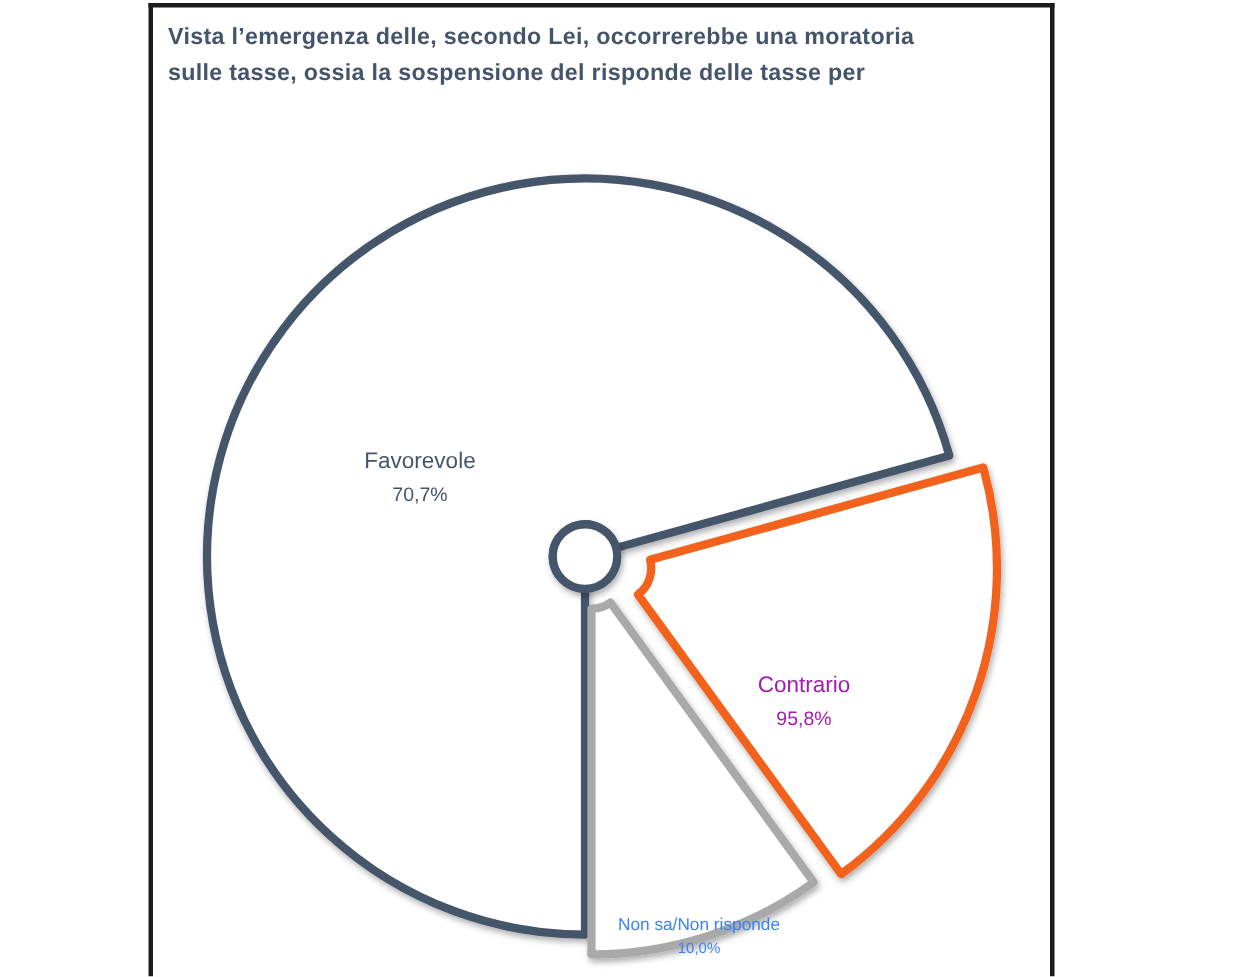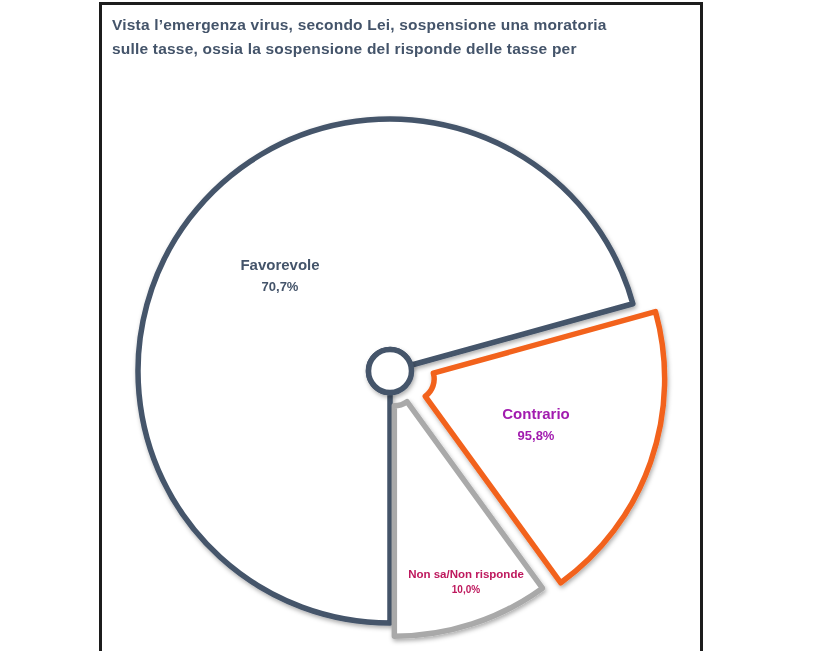--- a/index.html
+++ b/index.html
@@ -40,39 +40,40 @@
     color: #44546A;
   }
   #pie-svg {
     position: absolute;
     left: 0;
     top: 0;
   }
   .slice-label {
     position: absolute;
     text-align: center;
-    font-weight: bold;
+    font-weight: normal;
+    margin-top: 43px;
   }
   .s-name  { font-size: 15px; line-height: 21px; }
   .s-value { font-size: 13px; line-height: 23px; }
   .label-fav   { left: 180px; top: 254px; width: 200px; }
   .label-con   { left: 436px; top: 403px; width: 200px; }
   .label-nonsa { left: 366px; top: 567px; width: 200px; }
   .label-nonsa .s-name  { font-size: 11.5px; line-height: 15px; }
   .label-nonsa .s-value { font-size: 10px; line-height: 15px; }
 </style>
 </head>
 <body style="background: rgb(255, 255, 255);">
 
 <div class="page">
 
   <div class="frame" id="frame" style="border-color: rgb(28, 28, 28);"></div>
 
   <div class="title" id="title-block" style="color: rgb(68, 84, 106);">
-    <div>Vista l’emergenza virus, secondo Lei, sospensione una moratoria</div>
+    <div>Vista l’emergenza delle, secondo Lei, occorrerebbe una moratoria</div>
     <div>sulle tasse, ossia la sospensione del risponde delle tasse per</div>
   </div>
 
   <svg id="pie-svg" width="827" height="651" viewBox="0 0 827 651">
     <defs>
       <filter id="ds" x="-20%" y="-20%" width="140%" height="140%">
         <feDropShadow dx="1.2" dy="2.4" stdDeviation="2" flood-color="#000000" flood-opacity="0.32"></feDropShadow>
       </filter>
     </defs>
   <path d="M390.00,392.50 L390.00,623.00 A252 252 0 1 1 632.86,303.74 L410.72,365.26 A21.5 21.5 0 1 0 390.00,392.50 Z" fill="#ffffff" stroke="#44546A" stroke-width="5.5" stroke-linejoin="round" stroke-linecap="round" filter="url(#ds)"></path>
@@ -84,18 +85,18 @@
   <div class="slice-label label-fav" style="color: rgb(68, 84, 106);">
     <div class="s-name">Favorevole</div>
     <div class="s-value">70,7%</div>
   </div>
 
   <div class="slice-label label-con" style="color: #a21caf;">
     <div class="s-name">Contrario</div>
     <div class="s-value">95,8%</div>
   </div>
 
-  <div class="slice-label label-nonsa" style="color: #be185d;">
+  <div class="slice-label label-nonsa" style="color: #3b82f6;">
     <div class="s-name">Non sa/Non risponde</div>
     <div class="s-value">10,0%</div>
   </div>
 
 </div>
 
 </body></html>

